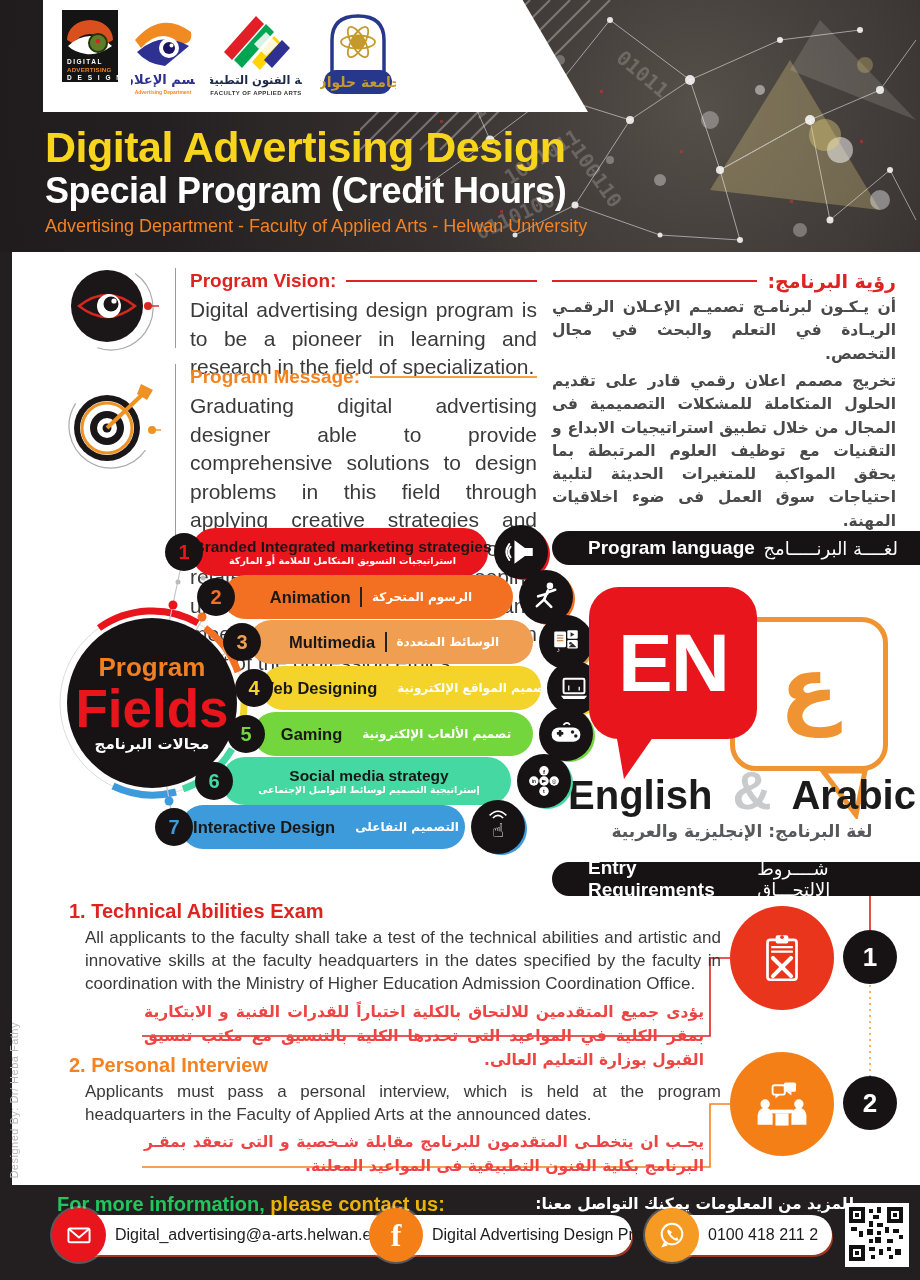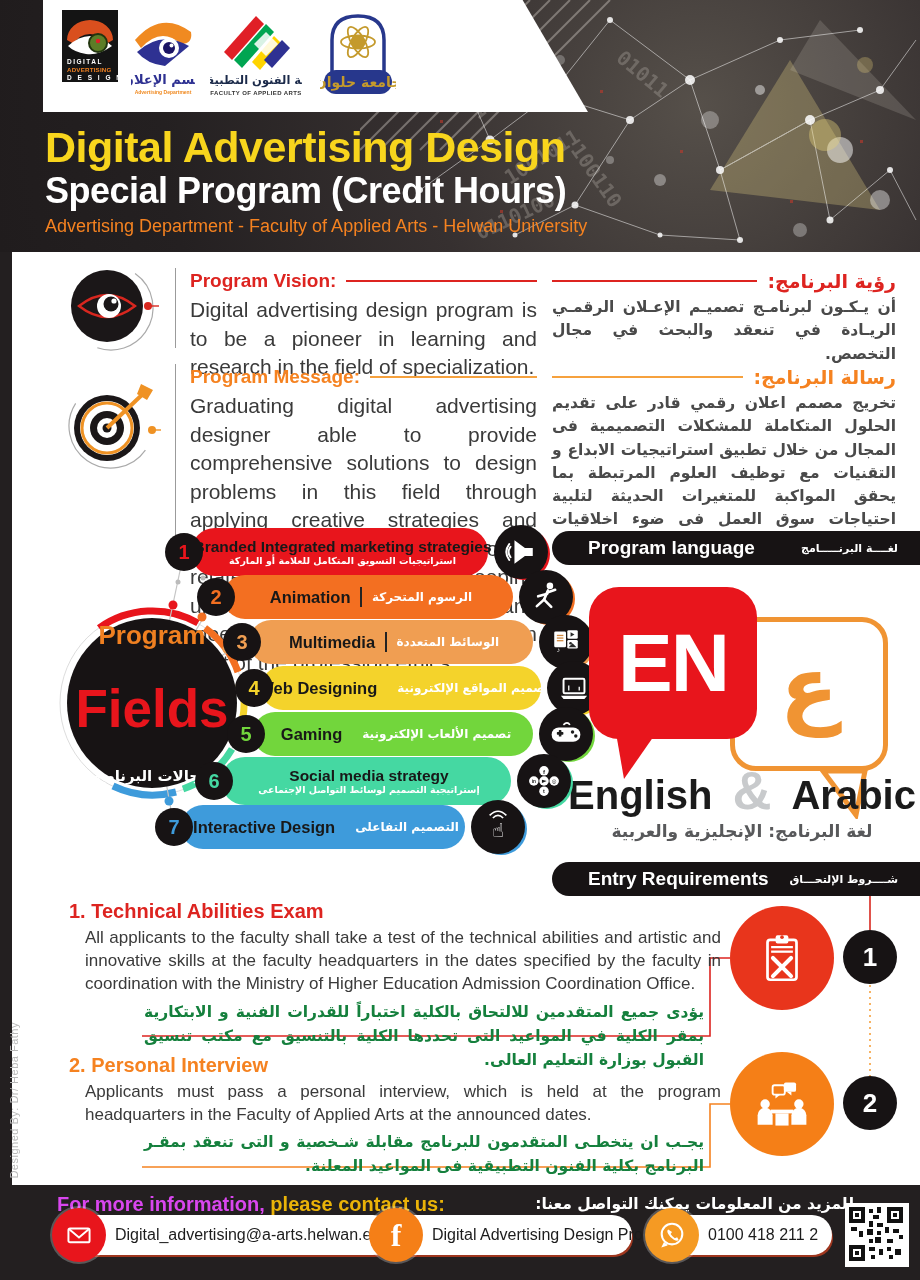--- a/index.html
+++ b/index.html
@@ -25,21 +25,21 @@
   .h-row{display:flex;align-items:center;gap:10px;}
   .h-red{color:#dd2420;} .h-org{color:#f58220;}
   .h-txt{font-size:19px;font-weight:bold;white-space:nowrap;}
   .h-line{flex:1;height:1.6px;} .h-line.red{background:#dd2420;} .h-line.org{background:#f6a13d;}
   .p-en{font-size:21px;line-height:1.36;color:#3a3a3a;text-align:justify;margin-top:4px;}
   .p-ar{font-size:15.5px;line-height:1.5;color:#4a4a4a;text-align:justify;font-weight:bold;margin-top:4px;}
   
   .fields{position:absolute;left:0;top:268px;width:560px;height:360px;}
   .fsvg{position:absolute;left:0;top:0;z-index:0;}
   .fcircle{position:absolute;left:55px;top:98px;width:170px;height:170px;border-radius:50%;
-           background:#171314;z-index:1;display:flex;flex-direction:column;align-items:center;justify-content:center;gap:32px;}
+           background:#171314;z-index:1;display:flex;flex-direction:column;align-items:center;justify-content:center;}
   .fc1{font-size:26px;font-weight:bold;color:#f08021;line-height:1;}
   .fc2{font-size:53px;font-weight:bold;color:#e8151c;line-height:1;margin-top:2px;}
   .fc3{font-size:15px;font-weight:bold;color:#fff;font-family:"DejaVu Sans",sans-serif;}
   .frow{position:absolute;height:44px;display:flex;align-items:center;z-index:2;}
   .frow.tall{height:48px;}
   .fbadge{width:38px;height:38px;border-radius:50%;background:#171314;color:var(--pc);
           display:flex;align-items:center;justify-content:center;font-size:20px;font-weight:bold;
           z-index:3;margin-right:-12px;flex:none;}
   .fpill{height:100%;border-radius:24px;background:var(--pc);display:flex;align-items:center;
          justify-content:center;padding:0 24px 0 30px;box-sizing:border-box;flex:none;}
@@ -48,50 +48,50 @@
   .farr{font-size:12px;font-weight:bold;color:#fff;font-family:"DejaVu Sans",sans-serif;direction:rtl;white-space:nowrap;}
   .fpill.stack{flex-direction:column;justify-content:center;line-height:1.1;}
   .fpill.stack .fen{font-size:15.5px;} .fpill.stack .farr{font-size:9.5px;margin-top:1px;}
   .ficon{width:54px;height:54px;border-radius:50%;background:#171314;margin-left:6px;flex:none;
          display:flex;align-items:center;justify-content:center;box-shadow:3px 2px 0 -1px var(--pc);}
   
   .lang{position:absolute;left:540px;top:279px;width:380px;height:330px;}
   .blackbar{height:34px;background:#171314;border-radius:17px 0 0 17px;display:flex;align-items:center;
             justify-content:space-between;padding:0 34px 0 36px;color:#fff;}
   .bb-en{font-size:19px;font-weight:bold;}
-  .bb-ar{font-size:11px;font-weight:bold;font-family:"DejaVu Sans",sans-serif;}
+  .bb-ar{font-size:18px;font-weight:normal;font-family:"DejaVu Sans",sans-serif;}
   .bub-ar{position:absolute;left:178px;top:86px;width:148px;height:144px;background:#fff;border:5px solid #f09433;
           border-radius:26px;display:flex;align-items:center;justify-content:center;z-index:1;}
   .bub-ar .g{font-size:86px;font-weight:bold;color:#f09433;font-family:"DejaVu Sans",sans-serif;line-height:1;margin-top:-14px;}
   .tail-ar{position:absolute;left:268px;top:238px;z-index:0;}
   .bub-en{position:absolute;left:37px;top:56px;width:168px;height:152px;background:#e8151c;border-radius:30px;
           display:flex;align-items:center;justify-content:center;z-index:3;}
   .bub-en .g{font-size:82px;font-weight:bold;color:#fff;letter-spacing:-2px;}
   .tail-en{position:absolute;left:62px;top:200px;z-index:2;}
   .lang-cap{position:absolute;left:0;top:228px;width:380px;display:flex;align-items:baseline;justify-content:center;gap:20px;}
   .lc-w{font-size:40px;font-weight:bold;color:#1b1b1b;}
   .lc-amp{font-size:54px;color:#c8cacc;font-weight:bold;}
   .lang-cap-ar{position:absolute;left:0;top:290px;width:380px;text-align:center;font-size:17px;font-weight:bold;
                color:#58595b;font-family:"DejaVu Sans",sans-serif;}
   
   .reqs{position:absolute;left:0;top:610px;width:920px;height:323px;}
   .reqs .blackbar{position:absolute;left:540px;top:0;width:380px;box-sizing:border-box;}
   .rsvg{position:absolute;left:0;top:0;pointer-events:none;}
   .req-h{position:absolute;left:57px;font-size:20px;font-weight:bold;}
   .req-p{position:absolute;left:57px;width:636px;font-size:17px;line-height:1.36;color:#3a3a3a;text-align:justify;margin-left:16px;}
   .req-a{position:absolute;width:560px;left:132px;direction:rtl;text-align:justify;font-size:15.5px;line-height:1.55;
-         color:#15803d;font-weight:bold;font-family:"DejaVu Sans",sans-serif;}
+         color:#ef4444;font-weight:bold;font-family:"DejaVu Sans",sans-serif;}
   .big-ic{position:absolute;left:718px;width:104px;height:104px;border-radius:50%;
           display:flex;align-items:center;justify-content:center;}
   .num-badge{position:absolute;left:831px;width:54px;height:54px;border-radius:50%;background:#171314;color:#fff;
              display:flex;align-items:center;justify-content:center;font-size:26px;font-weight:bold;}
   
   .footer{position:absolute;left:0;top:1185px;width:920px;height:95px;background:#231f20;}
   .f-en{position:absolute;left:57px;top:8px;font-size:20px;font-weight:bold;}
-  .f-en .o{color:#d946ef;} .f-en .r{color:#eab308;}
+  .f-en .o{color:#22c55e;} .f-en .r{color:#eab308;}
   .f-ar{position:absolute;right:66px;top:10px;font-size:15.5px;font-weight:bold;color:#fff;
         font-family:"DejaVu Sans",sans-serif;direction:rtl;}
   .pill{position:absolute;top:30px;height:40px;background:#fff;border-radius:20px;display:flex;align-items:center;
         box-shadow:2px 3px 0 -1px rgba(190,60,30,.8);}
   .pill .ic{position:absolute;left:-5px;top:-7px;width:54px;height:54px;border-radius:50%;
             display:flex;align-items:center;justify-content:center;box-shadow:0 0 0 2px rgba(255,255,255,.25);}
   .pill .txt{margin-left:58px;margin-right:18px;font-size:16px;color:#1c1c1c;white-space:nowrap;}
   .qr{position:absolute;left:845px;top:18px;width:64px;height:64px;background:#fff;padding:2px;box-sizing:border-box;}
   .credit{position:absolute;left:8px;top:1022px;writing-mode:vertical-rl;transform:rotate(180deg);
           font-size:11px;color:#b8b8b8;letter-spacing:.5px;}
@@ -266,21 +266,21 @@
           <span class="h-txt h-red">Program Vision:</span>
           <span class="h-line red"></span>
         </div>
       <div class="p-en">Digital advertising design program is to be a pioneer in learning and research in the field of specialization.</div>
     </div>
     <div class="txt-ar" style="top:18px">
       <div class="h-row">
           <span class="h-txt h-red">رؤية البرنامج:</span>
           <span class="h-line red"></span>
         </div>
-      <div class="p-ar">أن يـكـون لبرنامـج تصميـم الإعـلان الرقمـي الريـادة في تنعقد والبحث في مجال التخصص.</div>
+      <div class="p-ar">أن يـكـون لبرنامـج تصميـم الإعـلان الرقمـي الريـادة في التعلم والبحث في مجال التخصص.</div>
     </div>
 
     <svg class="sec-icon" style="top:128px" viewBox="0 0 96 96">
       <circle cx="44" cy="46" r="42" fill="none" stroke="#aaaaaa" stroke-width="1.2" stroke-dasharray="130 300" transform="rotate(35 44 46)"></circle>
       <circle cx="40" cy="48" r="33" fill="#1b1718"></circle>
       <circle cx="40" cy="48" r="27" fill="#ffffff"></circle>
       <circle cx="40" cy="48" r="25" fill="none" stroke="#ef9224" stroke-width="3"></circle>
       <circle cx="40" cy="48" r="17" fill="#1b1718"></circle>
       <circle cx="40" cy="48" r="10" fill="#ffffff"></circle>
       <circle cx="40" cy="48" r="4.5" fill="#1b1718"></circle>
@@ -291,24 +291,20 @@
     </svg>
     <div class="vdiv" style="top:112px;height:182px"></div>
     <div class="txt-en" style="top:114px">
       <div class="h-row">
           <span class="h-txt h-org">Program Message:</span>
           <span class="h-line org"></span>
         </div>
       <div class="p-en">Graduating digital advertising designer able to provide comprehensive solutions to design problems in this field through applying creative strategies and techniques alongside with employing related sciences which fulfill keeping up with the modern variables and meeting the labor market needs in light of the profession ethics.</div>
     </div>
     <div class="txt-ar" style="top:114px">
-      <div class="h-row">
-          <span class="h-txt h-org">رسالة البرنامج:</span>
-          <span class="h-line org"></span>
-        </div>
       <div class="p-ar">تخريج مصمم اعلان رقمي قادر على تقديم الحلول المتكاملة للمشكلات التصميمية فى المجال من خلال تطبيق استراتيجيات الابداع و التقنيات مع توظيف العلوم المرتبطة بما يحقق المواكبة للمتغيرات الحديثة لتلبية احتياجات سوق العمل فى ضوء اخلاقيات المهنة.</div>
     </div>
 
     <div class="fields">
       <svg class="fsvg" width="560" height="360">
         <circle cx="140" cy="183" r="92" fill="none" stroke="#dddddd" stroke-width="1"></circle>
         <path d="M87 108 A92 92 0 0 1 186 103" fill="none" stroke="#e8151c" stroke-width="7"></path>
         <path d="M193 108 A92 92 0 0 1 226 152" fill="none" stroke="#f36f21" stroke-width="7"></path>
         <path d="M229 159 A92 92 0 0 1 223 222" fill="none" stroke="#f4d32b" stroke-width="7"></path>
         <path d="M220 229 A92 92 0 0 1 171 269" fill="none" stroke="#45d8a2" stroke-width="7"></path>

